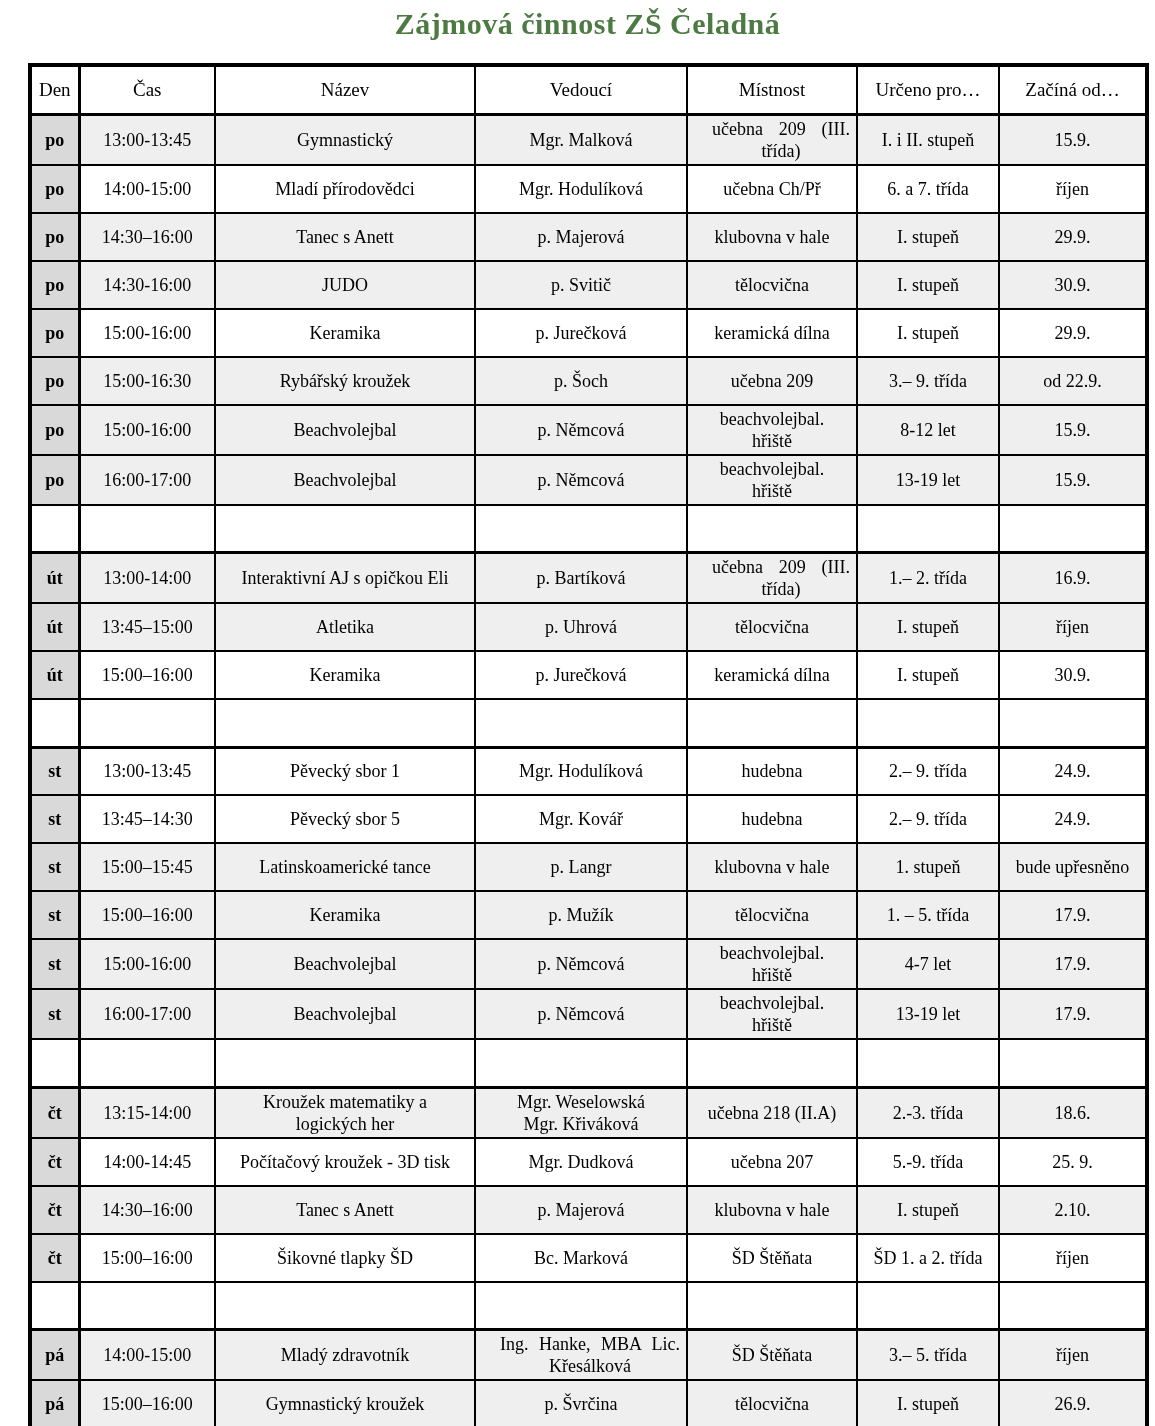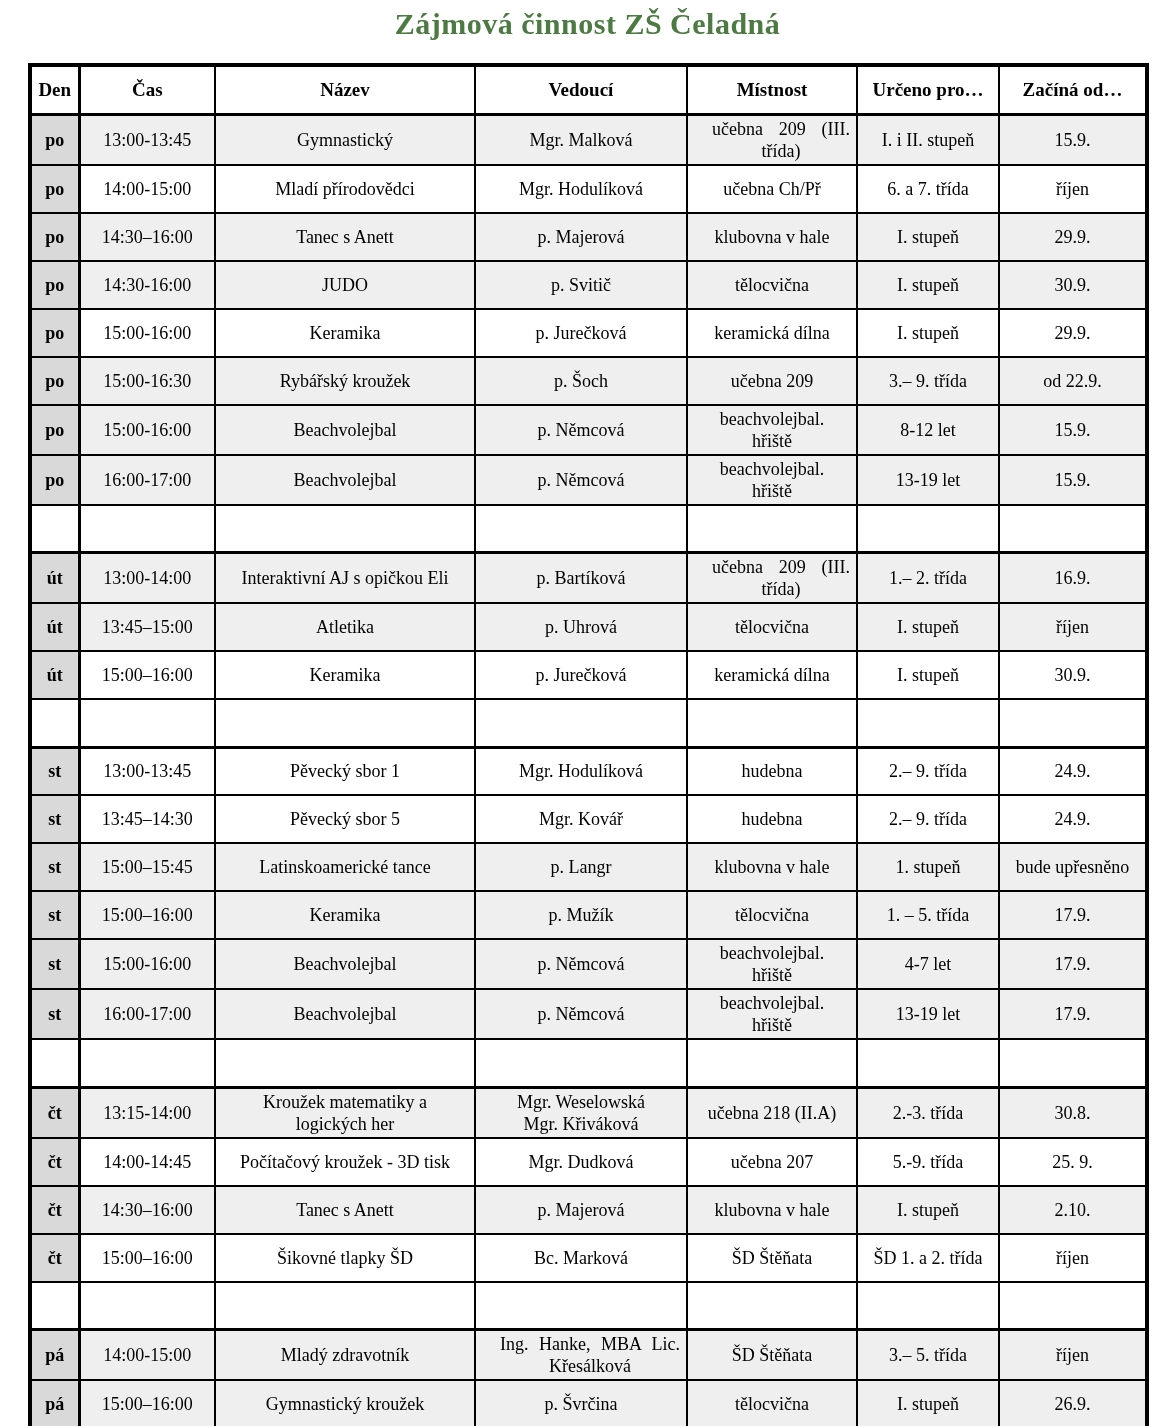--- a/index.html
+++ b/index.html
@@ -36,21 +36,21 @@
     text-align: center;
     vertical-align: middle;
     padding: 2px 6px;
     font-size: 18px;
     line-height: 22px;
     white-space: pre-line;
     overflow: hidden;
   }
   thead tr { height: 49px; }
   thead th {
-    font-weight: bold;
+    font-weight: normal;
     font-size: 19px;
     background: #ffffff;
     border-bottom: 3px solid #000;
   }
   tbody tr { height: 48px; }
   th.col-den, td.col-den { border-right: 3px solid #000; padding: 1px 2px; }
   td.col-den {
     background: var(--daygray, #d9d9d9);
     font-weight: bold;
   }
@@ -278,21 +278,21 @@
       </tr>
       <tr class="gray group-start">
         <td class="col-den">čt</td>
         <td class="col-cas">13:15-14:00</td>
         <td class="col-nazev">Kroužek matematiky a
 logických her</td>
         <td class="col-vedouci">Mgr. Weselowská
 Mgr. Křiváková</td>
         <td class="col-mistnost">učebna 218 (II.A)</td>
         <td class="col-urceno">2.-3. třída</td>
-        <td class="col-zacina">30.8.</td>
+        <td class="col-zacina">18.6.</td>
       </tr>
       <tr class="white">
         <td class="col-den">čt</td>
         <td class="col-cas">14:00-14:45</td>
         <td class="col-nazev">Počítačový kroužek - 3D tisk</td>
         <td class="col-vedouci">Mgr. Dudková</td>
         <td class="col-mistnost">učebna 207</td>
         <td class="col-urceno">5.-9. třída</td>
         <td class="col-zacina">25. 9.</td>
       </tr>

